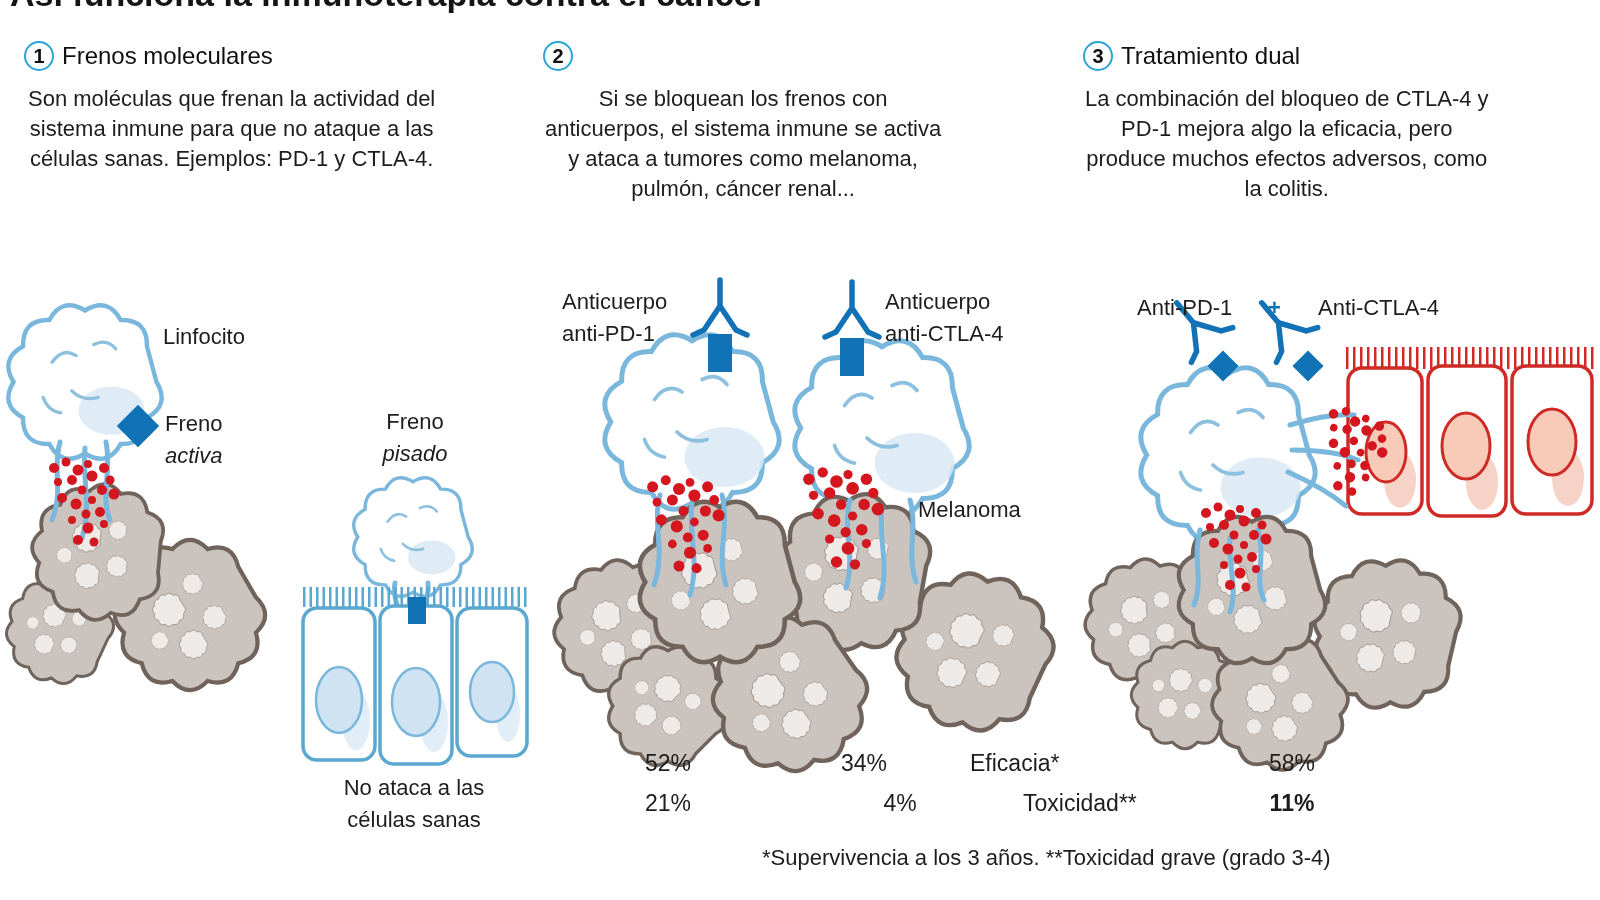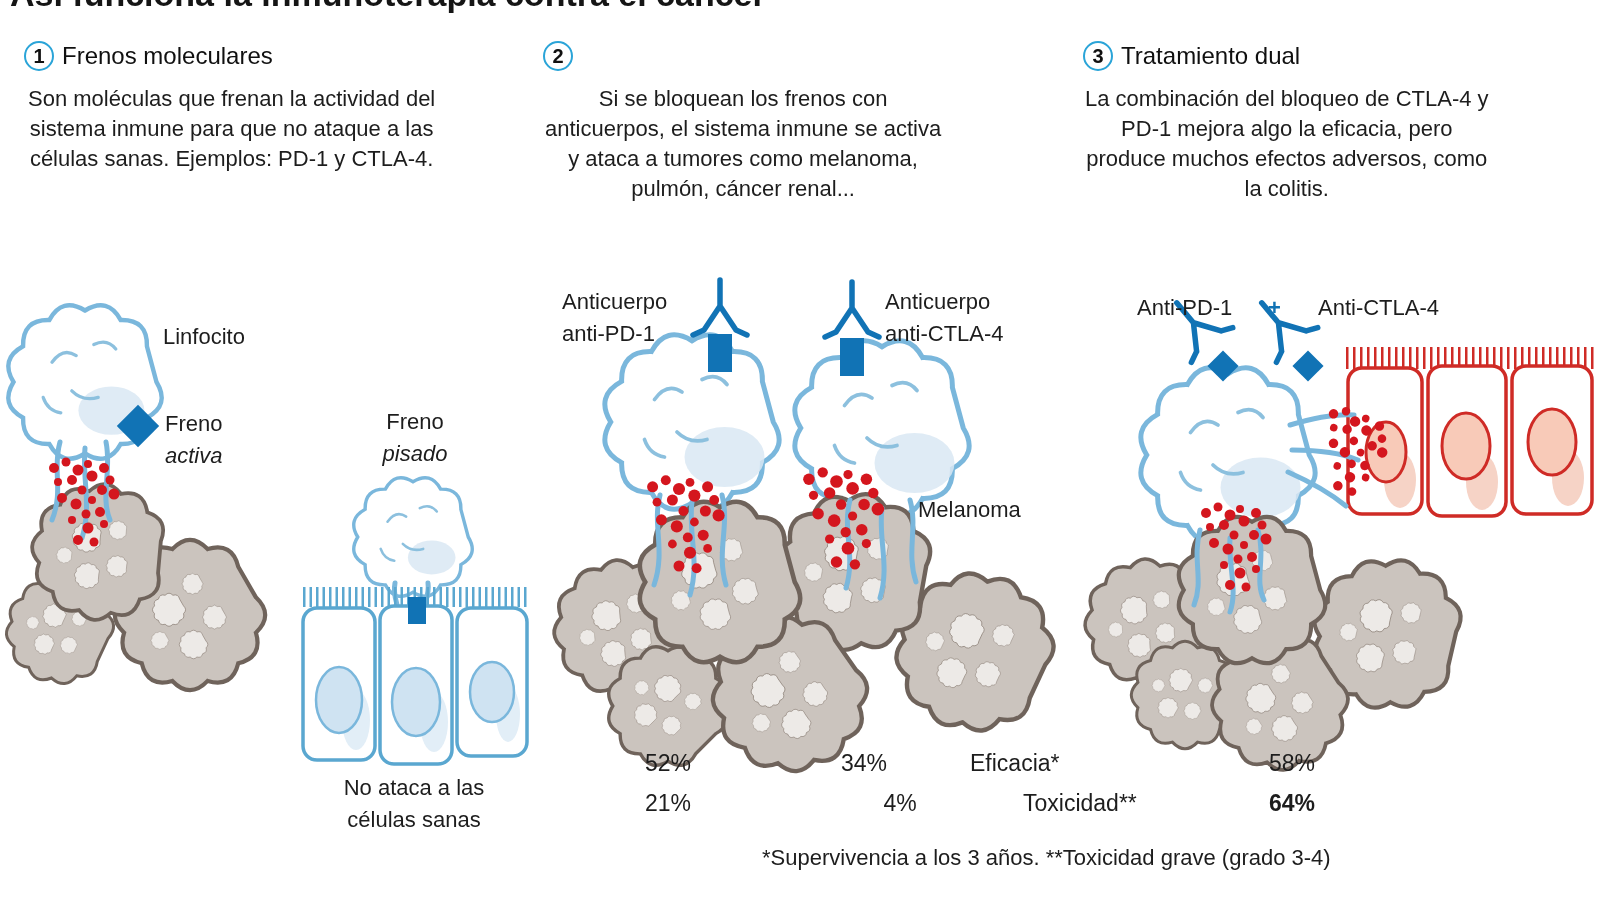--- a/index.html
+++ b/index.html
@@ -292,16 +292,16 @@
   <div class="lbl plus" style="left:1268px;top:292px;">+</div>
   <div class="lbl" style="left:1318px;top:292px;">Anti-CTLA-4</div>
 
   <div class="stat" style="left:668px;top:750px;">52%</div>
   <div class="stat" style="left:856px;top:750px;margin-left:8px;">34%</div>
   <div class="stat stat-label" style="left:970px;top:750px;">Eficacia*</div>
   <div class="stat" style="left:1292px;top:750px;">58%</div>
   <div class="stat" style="left:668px;top:790px;">21%</div>
   <div class="stat" style="left:900px;top:790px;">4%</div>
   <div class="stat stat-label" style="left:1023px;top:790px;text-align:right;">Toxicidad**</div>
-  <div class="stat bold" style="left:1292px;top:790px;">64%</div>
+  <div class="stat bold" style="left:1292px;top:790px;">11%</div>
   <div class="footnote" style="left:762px;top:845px;">*Supervivencia a los 3 años. **Toxicidad grave (grado 3-4)</div>
 
 </div>
 
 </body></html>

